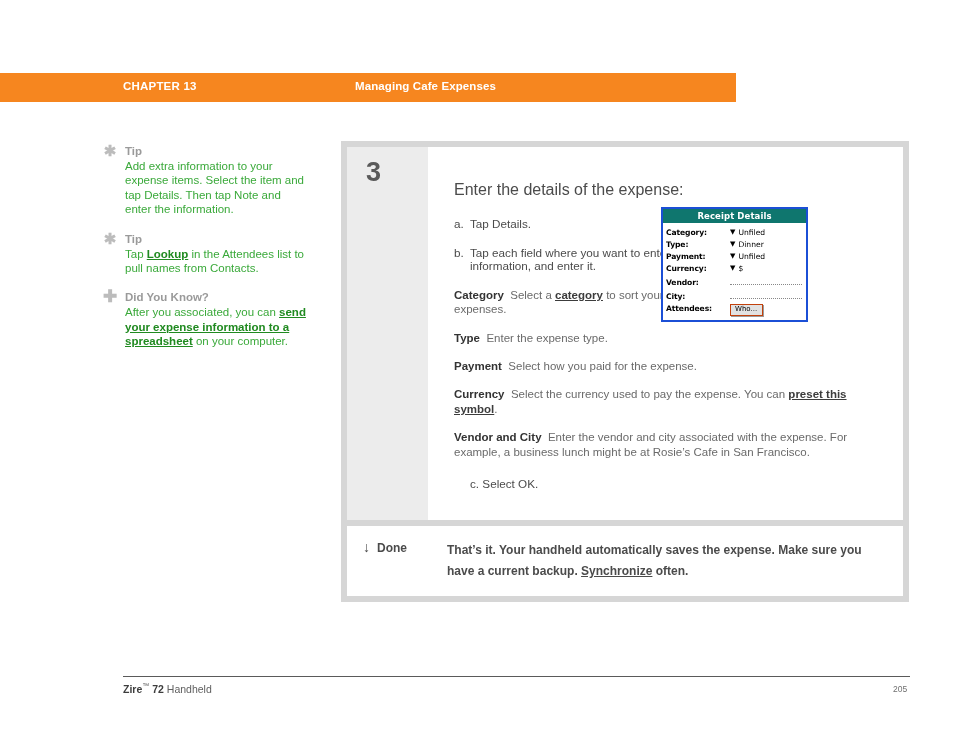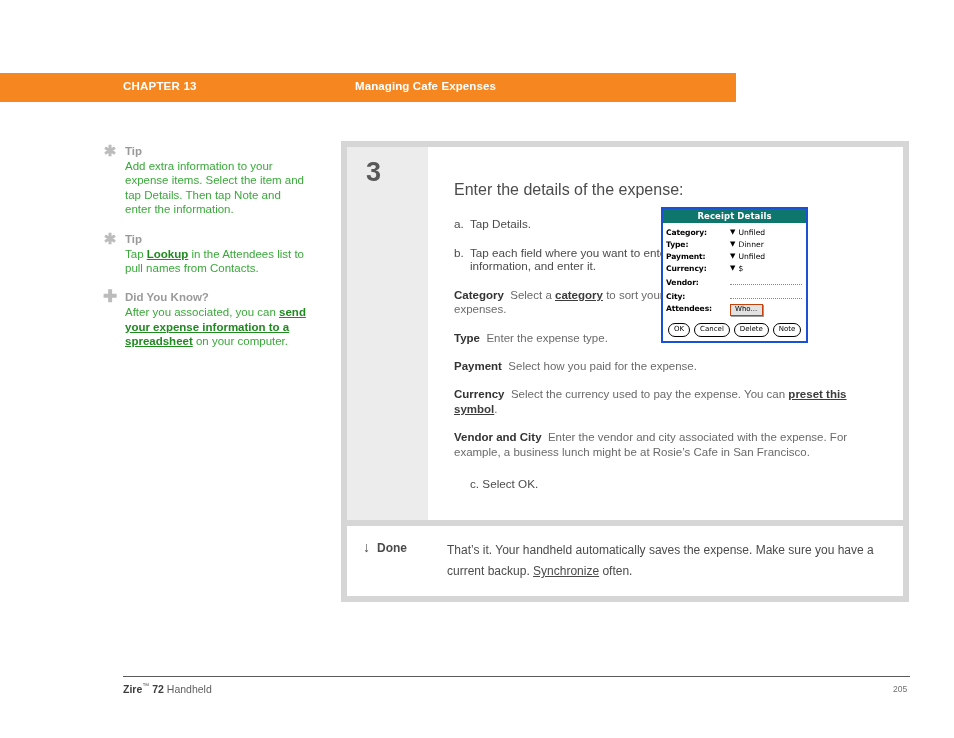--- a/index.html
+++ b/index.html
@@ -193,21 +193,21 @@
     top: 0px;
   }
   .done-label {
     font-size: 12px;
     font-weight: bold;
     color: #4b4b4b;
   }
   .done-text {
     flex: 1 1 auto;
     font-size: 12px;
-    font-weight: normal;
+    font-weight: bold;
     color: #4b4b4b;
     line-height: 21px;
   }
   .done-text a {
     color: #4b4b4b;
     text-decoration: underline;
   }
 
   
   .palm-dialog {
@@ -450,26 +450,20 @@
 
           <div class="palm-row">
             <span class="lbl">Attendees:</span>
             <span class="val">
               <span class="palm-who">Who...</span>
             </span>
           </div>
 
         </div>
 
-        <div class="palm-buttons">
-          <span class="palm-btn">OK</span>
-          <span class="palm-btn">Cancel</span>
-          <span class="palm-btn">Delete</span>
-          <span class="palm-btn">Note</span>
-        </div>
       </div>
 
     </div>
   </div>
 
   <div class="panel done">
     <div class="done-label-col">
       <span class="done-arrow">↓</span>
       <span class="done-label">Done</span>
     </div>

